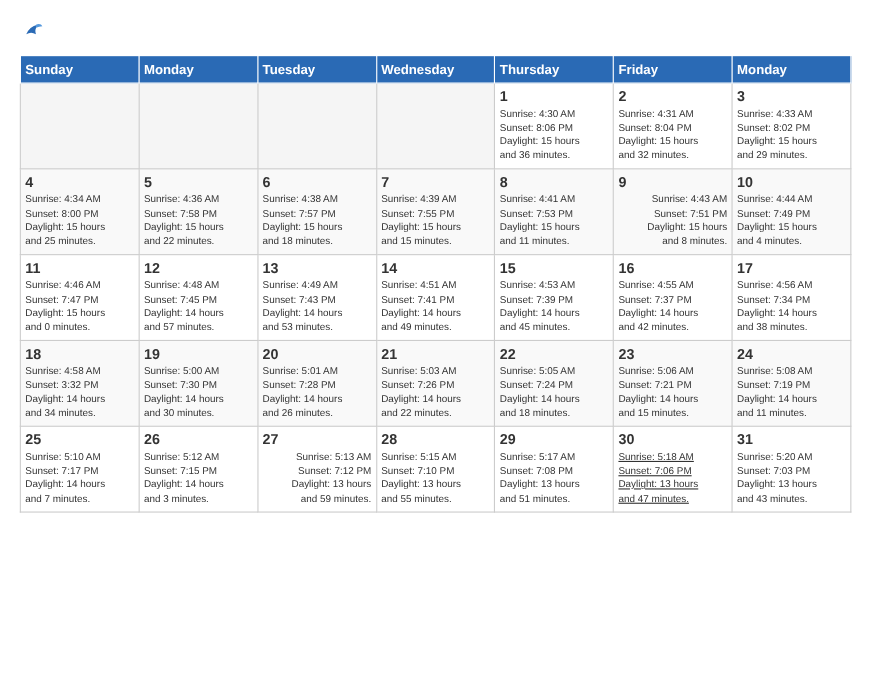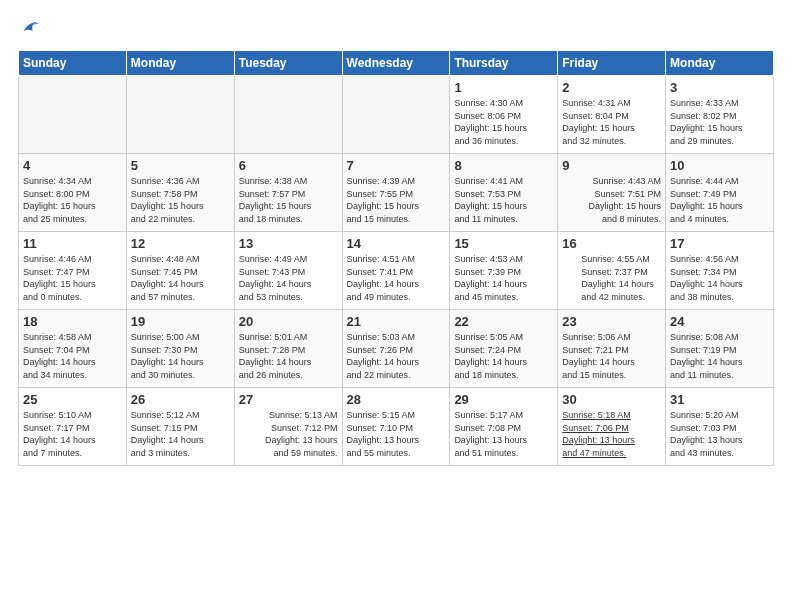--- a/index.html
+++ b/index.html
@@ -235,38 +235,38 @@
           </td>
           <td>
             <span class="day-number">15</span>
             <div class="day-info" style="white-space: pre-line;">Sunrise: 4:53 AM
 Sunset: 7:39 PM
 Daylight: 14 hours
 and 45 minutes.</div>
           </td>
           <td>
             <span class="day-number">16</span>
-            <div class="day-info" style="white-space: pre-line; margin-left: 19px;">Sunrise: 4:55 AM
+            <div class="day-info" style="white-space: pre-line;">Sunrise: 4:55 AM
 Sunset: 7:37 PM
 Daylight: 14 hours
 and 42 minutes.</div>
           </td>
           <td>
             <span class="day-number">17</span>
             <div class="day-info" style="white-space: pre-line;">Sunrise: 4:56 AM
 Sunset: 7:34 PM
 Daylight: 14 hours
 and 38 minutes.</div>
           </td>
         </tr>
         <tr>
           <td>
             <span class="day-number">18</span>
             <div class="day-info" style="white-space: pre-line;">Sunrise: 4:58 AM
-Sunset: 7:04 PM
+Sunset: 3:32 PM
 Daylight: 14 hours
 and 34 minutes.</div>
           </td>
           <td>
             <span class="day-number">19</span>
             <div class="day-info" style="white-space: pre-line;">Sunrise: 5:00 AM
 Sunset: 7:30 PM
 Daylight: 14 hours
 and 30 minutes.</div>
           </td>

